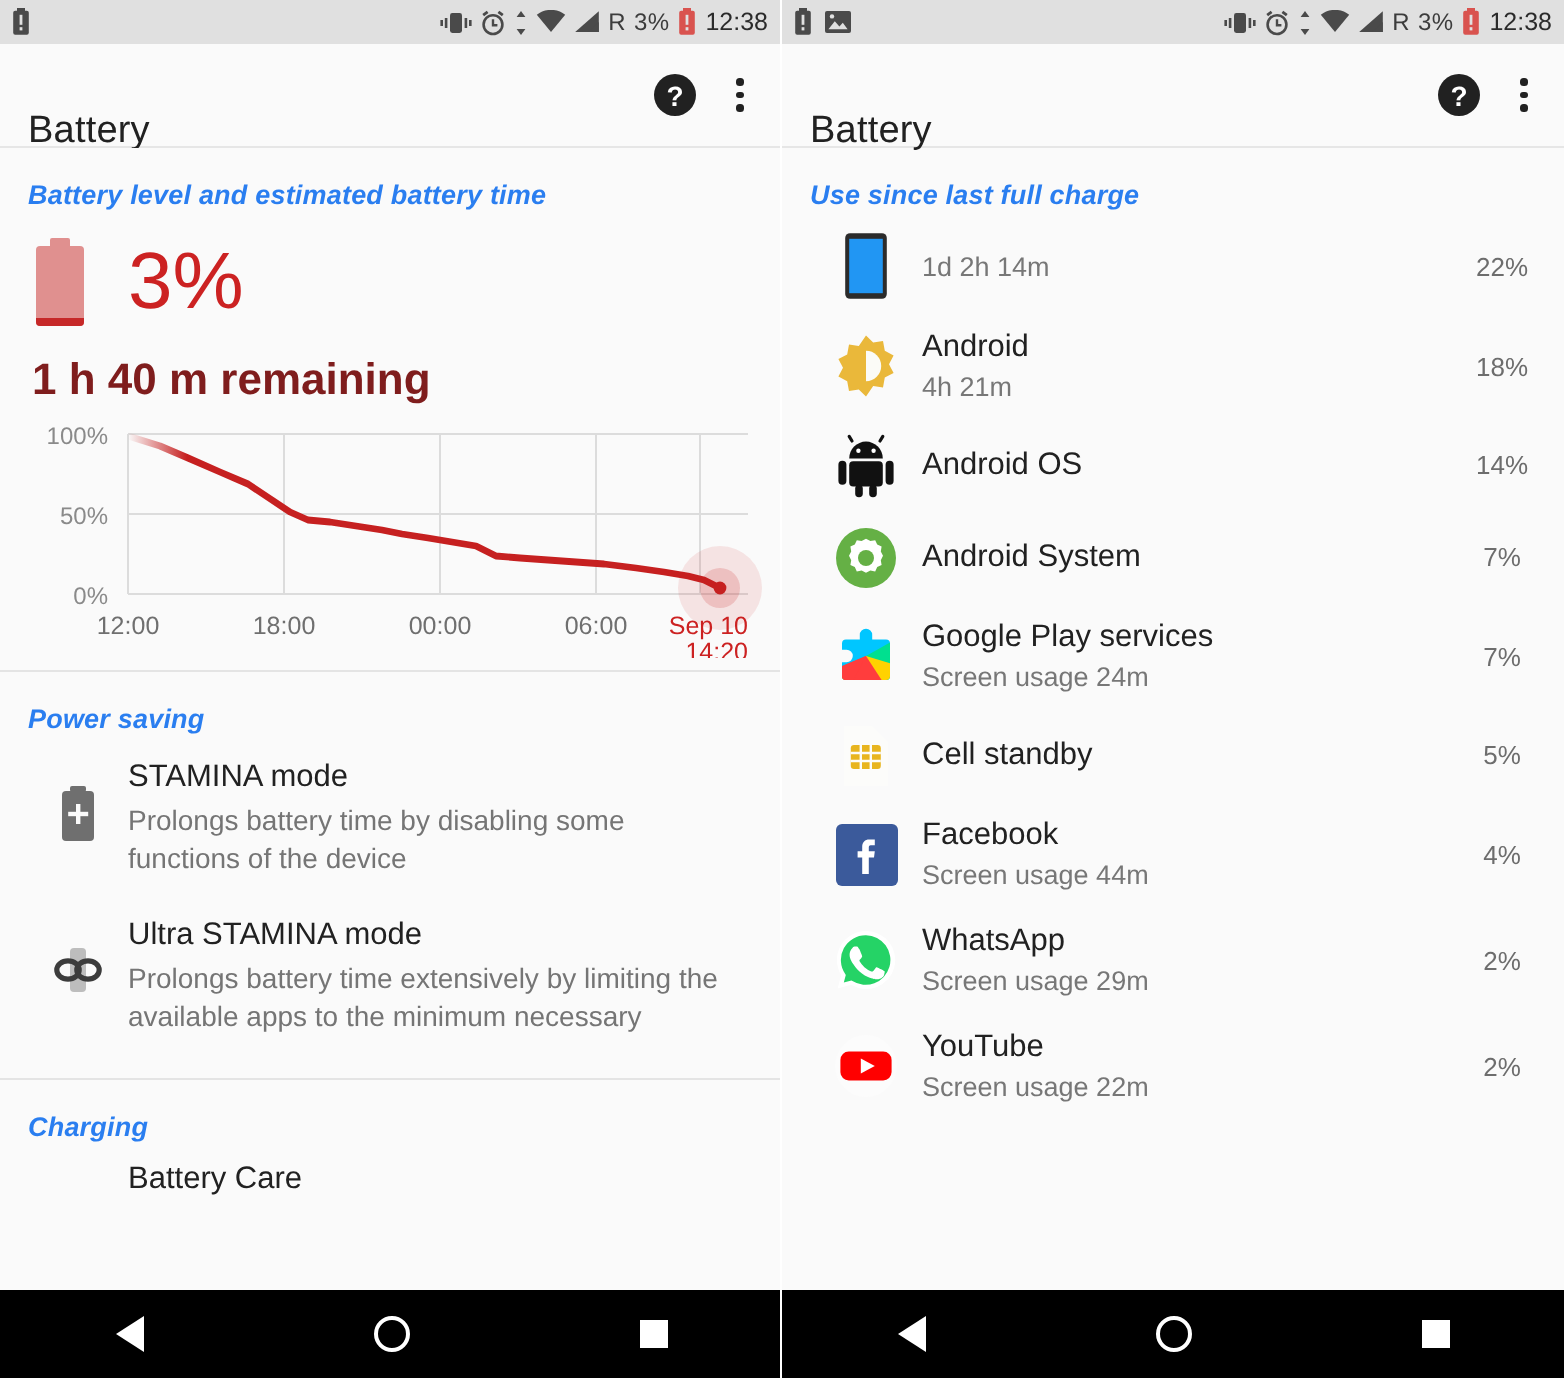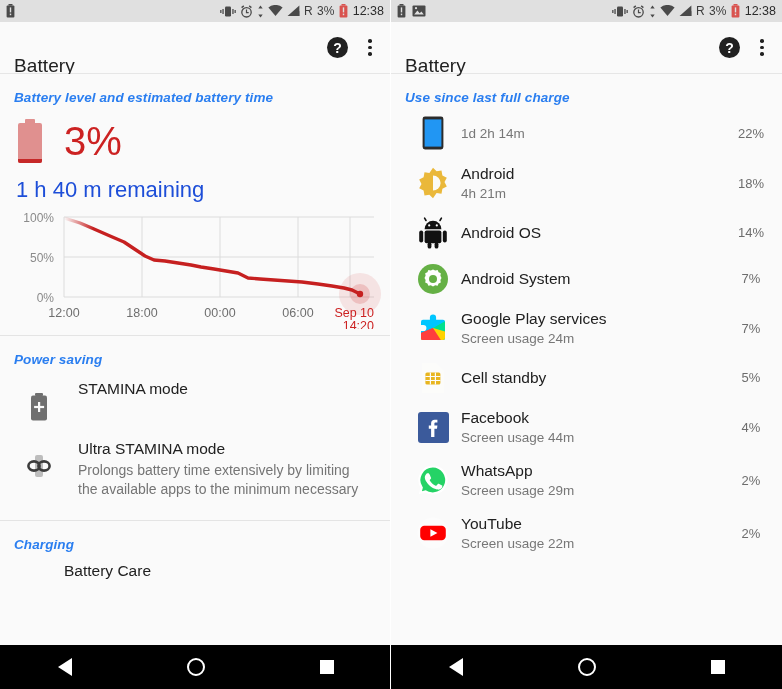--- a/index.html
+++ b/index.html
@@ -56,28 +56,28 @@
   }
   .batt-icon .body {
     position: absolute; left: 0; top: 4px; width: 24px; height: 40px;
     background: #e0908f; border-radius: 2px;
   }
   .batt-icon .fill {
     position: absolute; left: 0; bottom: 0; width: 24px; height: 4px;
     background: #c62828; border-radius: 0 0 2px 2px;
   }
   .level-pct { color: #cc2222; font-size: 40px; font-weight: 500; line-height: 1; }
-  .remaining { color: #1d4ed8; font-size: 22px; padding: 14px 14px 0 16px; font-weight: 400; }
+  .remaining { color: #7f1d1d; font-size: 22px; padding: 14px 14px 0 16px; font-weight: 700; }
 
   
   .chart-wrap { padding: 6px 10px 6px 2px; }
   .chart { display: block; }
 
   
-  .ps-row { display: flex; align-items: flex-start; padding: 12px 16px 6px 14px; gap: 14px; }
+  .ps-row { display: flex; align-items: flex-start; padding: 12px 16px 6px 14px; gap: 0; }
   .ps-icon { width: 50px; min-width: 50px; display: flex; justify-content: center; padding-top: 14px; }
   .ps-text { flex: 1; padding-right: 8px; }
   .ps-title { font-size: 15.5px; color: #212121; line-height: 1.3; }
   .ps-sub { font-size: 14px; color: #757575; line-height: 1.38; padding-top: 2px; }
 
   
   .charging-item { display: flex; padding: 10px 16px 0 64px; }
   .charging-item .ci-title { font-size: 15.5px; color: #212121; }
 
   
@@ -243,20 +243,21 @@
           <div class="ps-icon">
             <svg width="22" height="28" viewBox="0 0 22 28">
                 <rect x="7" y="0" width="8" height="3" rx="1" fill="#6f6f6f"></rect>
                 <rect x="3" y="2.5" width="16" height="25" rx="2" fill="#6f6f6f"></rect>
                 <rect x="10" y="9" width="2.2" height="10" fill="#fafafa"></rect>
                 <rect x="6.1" y="12.9" width="10" height="2.2" fill="#fafafa"></rect>
               </svg>
           </div>
           <div class="ps-text">
             <div class="ps-title">STAMINA mode</div>
+            <div class="ps-sub">Prolongs battery time by disabling some functions of the device</div>
           </div>
         </div>
 
         <div class="ps-row">
           <div class="ps-icon">
             <svg width="26" height="26" viewBox="0 0 26 26">
                 <rect x="9" y="2" width="8" height="22" rx="2" fill="#bdbdbd"></rect>
                 <ellipse cx="8" cy="13" rx="5.6" ry="4.6" fill="none" stroke="#3c3c3c" stroke-width="2.6"></ellipse>
                 <ellipse cx="18" cy="13" rx="5.6" ry="4.6" fill="none" stroke="#3c3c3c" stroke-width="2.6"></ellipse>
               </svg>

